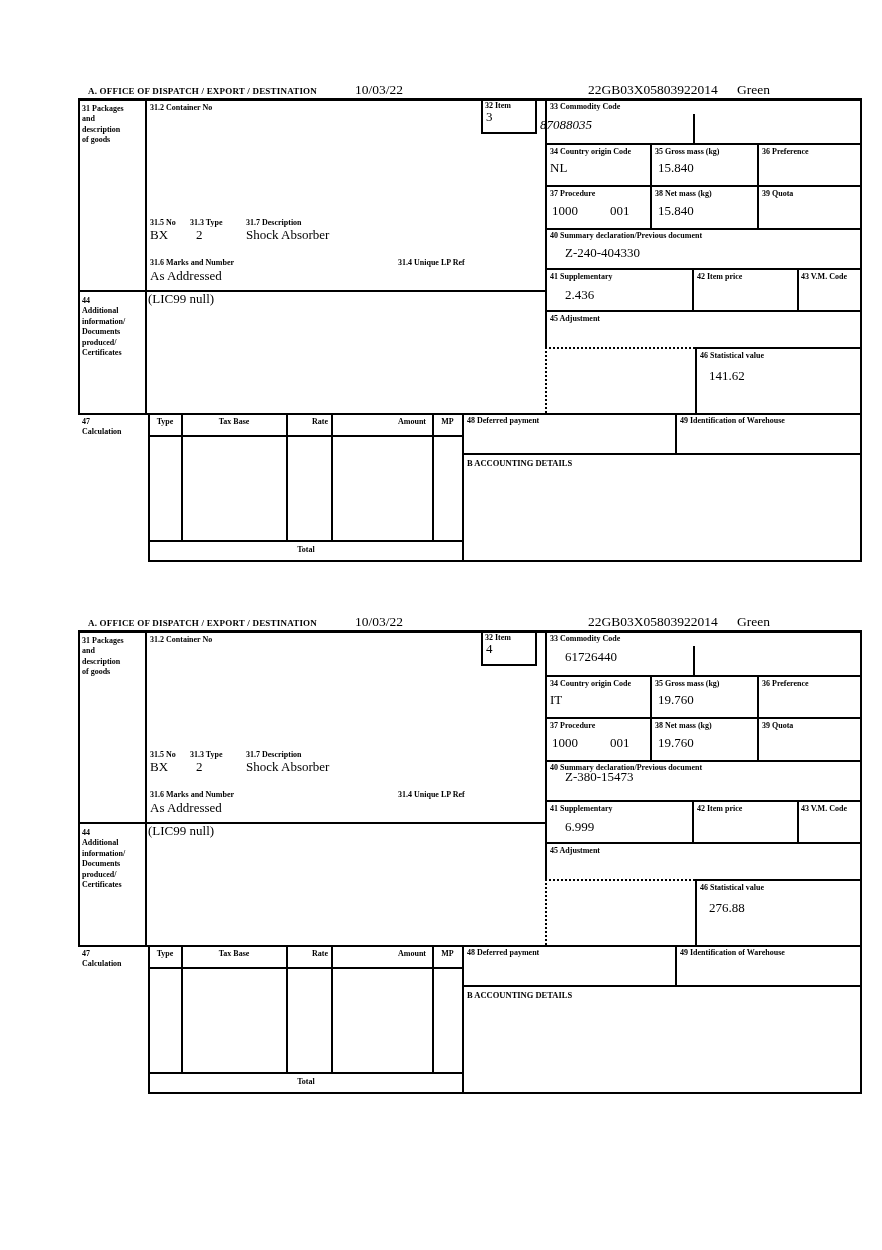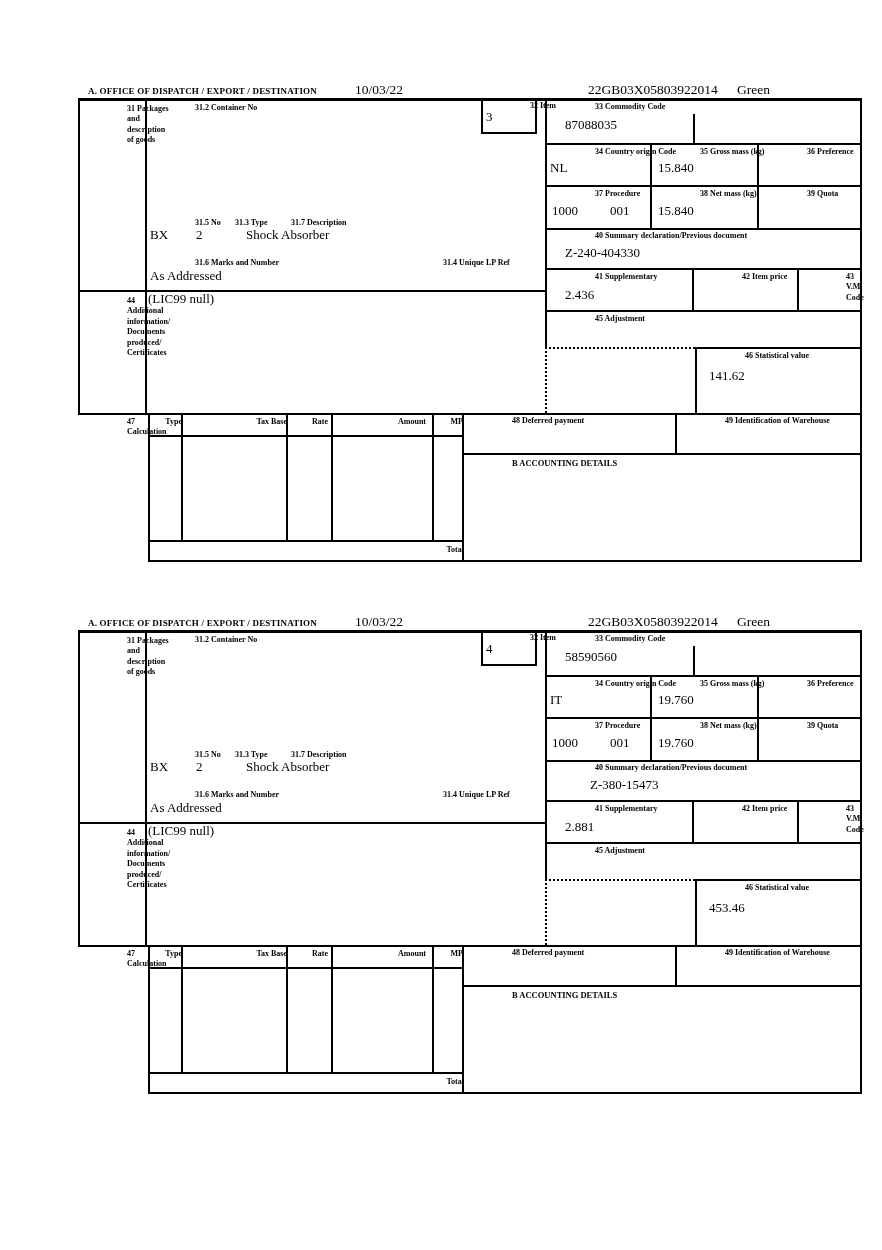--- a/index.html
+++ b/index.html
@@ -7,24 +7,24 @@
         font-family:"Liberation Serif","DejaVu Serif",serif;color:#000;}
   .sad{position:absolute;left:78px;width:784px;height:496px;}
   .sad:nth-of-type(1){top:82px;}
   .sad:nth-of-type(2){top:614px;}
   .hdr-a{position:absolute;left:10px;top:4px;font-size:9px;font-weight:bold;letter-spacing:.2px;white-space:nowrap;}
   .hdr-big{position:absolute;top:0;font-size:13.5px;white-space:nowrap;}
   .fb{position:absolute;left:0;top:16px;width:784px;height:464px;}
   .ln{position:absolute;background:#000;}
   .dot-v{position:absolute;border-left:2px dotted #000;width:0;}
   .dot-h{position:absolute;border-top:2px dotted #000;height:0;}
-  .lbl{position:absolute;font-size:8px;font-weight:bold;line-height:1.3;white-space:pre-line;margin-left:45px;}
+  .lbl{position:absolute;font-size:8px;font-weight:bold;line-height:1.3;white-space:pre-line;}
   .val{position:absolute;font-size:13px;line-height:1.1;white-space:nowrap;}
   .cell{position:absolute;font-size:8px;font-weight:bold;}
-  .tc{text-align:right;} .tr{text-align:right;}
+  .tc{text-align:center;} .tr{text-align:right;}
 </style>
 </head>
 <body>
 
 <div id="page">
 <section class="sad">
   <div class="hdr-a">A.  OFFICE OF DISPATCH / EXPORT / DESTINATION</div>
   <div class="hdr-big" style="left:277px;">10/03/22</div>
   <div class="hdr-big" style="left:510px;">22GB03X05803922014</div>
   <div class="hdr-big" style="left:659px;">Green</div>
@@ -94,21 +94,21 @@
     <div class="val" style="left:118px;top:130px;">2</div>
     <div class="val" style="left:168px;top:130px;">Shock Absorber</div>
 
     <div class="lbl" style="left:72px;top:160px;">31.6 Marks and Number</div>
     <div class="lbl" style="left:320px;top:160px;">31.4 Unique LP Ref</div>
     <div class="val" style="left:72px;top:171px;">As Addressed</div>
 
     <div class="val" style="left:70px;top:194px;">(LIC99 null)</div>
 
     <div class="lbl" style="left:472px;top:4px;">33 Commodity Code</div>
-    <div class="val" style="left:487px;top:20px;">87088035</div>
+    <div class="val" style="left:462px;top:20px;font-style:italic;">87088035</div>
 
     <div class="lbl" style="left:472px;top:49px;">34 Country origin Code</div>
     <div class="val" style="left:472px;top:63px;">NL</div>
     <div class="lbl" style="left:577px;top:49px;">35 Gross mass (kg)</div>
     <div class="val" style="left:580px;top:63px;">15.840</div>
     <div class="lbl" style="left:684px;top:49px;">36 Preference</div>
 
     <div class="lbl" style="left:472px;top:91px;">37 Procedure</div>
     <div class="val" style="left:474px;top:106px;">1000</div>
     <div class="val" style="left:532px;top:106px;">001</div>
@@ -213,47 +213,47 @@
     <div class="val" style="left:118px;top:130px;">2</div>
     <div class="val" style="left:168px;top:130px;">Shock Absorber</div>
 
     <div class="lbl" style="left:72px;top:160px;">31.6 Marks and Number</div>
     <div class="lbl" style="left:320px;top:160px;">31.4 Unique LP Ref</div>
     <div class="val" style="left:72px;top:171px;">As Addressed</div>
 
     <div class="val" style="left:70px;top:194px;">(LIC99 null)</div>
 
     <div class="lbl" style="left:472px;top:4px;">33 Commodity Code</div>
-    <div class="val" style="left:487px;top:20px;">58590560</div>
+    <div class="val" style="left:487px;top:20px;">61726440</div>
 
     <div class="lbl" style="left:472px;top:49px;">34 Country origin Code</div>
     <div class="val" style="left:472px;top:63px;">IT</div>
     <div class="lbl" style="left:577px;top:49px;">35 Gross mass (kg)</div>
     <div class="val" style="left:580px;top:63px;">19.760</div>
     <div class="lbl" style="left:684px;top:49px;">36 Preference</div>
 
     <div class="lbl" style="left:472px;top:91px;">37 Procedure</div>
     <div class="val" style="left:474px;top:106px;">1000</div>
     <div class="val" style="left:532px;top:106px;">001</div>
     <div class="lbl" style="left:577px;top:91px;">38 Net mass (kg)</div>
     <div class="val" style="left:580px;top:106px;">19.760</div>
     <div class="lbl" style="left:684px;top:91px;">39 Quota</div>
 
     <div class="lbl" style="left:472px;top:133px;">40 Summary declaration/Previous document</div>
-    <div class="val" style="left:487px;top:148px;margin-left:25px;">Z-380-15473</div>
+    <div class="val" style="left:487px;top:140px;">Z-380-15473</div>
 
     <div class="lbl" style="left:472px;top:174px;">41 Supplementary</div>
-    <div class="val" style="left:487px;top:190px;">2.881</div>
+    <div class="val" style="left:487px;top:190px;">6.999</div>
     <div class="lbl" style="left:619px;top:174px;">42 Item price</div>
     <div class="lbl" style="left:723px;top:174px;">43 V.M. Code</div>
 
     <div class="lbl" style="left:472px;top:216px;">45 Adjustment</div>
 
     <div class="lbl" style="left:622px;top:253px;">46 Statistical value</div>
-    <div class="val" style="left:631px;top:271px;">453.46</div>
+    <div class="val" style="left:631px;top:271px;">276.88</div>
 
     <div class="cell tc" style="left:70px;top:319px;width:34px;">Type</div>
     <div class="cell tc" style="left:103px;top:319px;width:106px;">Tax Base</div>
     <div class="cell tr" style="left:208px;top:319px;width:42px;">Rate</div>
     <div class="cell tr" style="left:253px;top:319px;width:95px;">Amount</div>
     <div class="cell tc" style="left:354px;top:319px;width:31px;">MP</div>
     <div class="cell tc" style="left:70px;top:447px;width:316px;">Total</div>
 
     <div class="lbl" style="left:389px;top:318px;">48 Deferred payment</div>
     <div class="lbl" style="left:602px;top:318px;">49 Identification of Warehouse</div>

